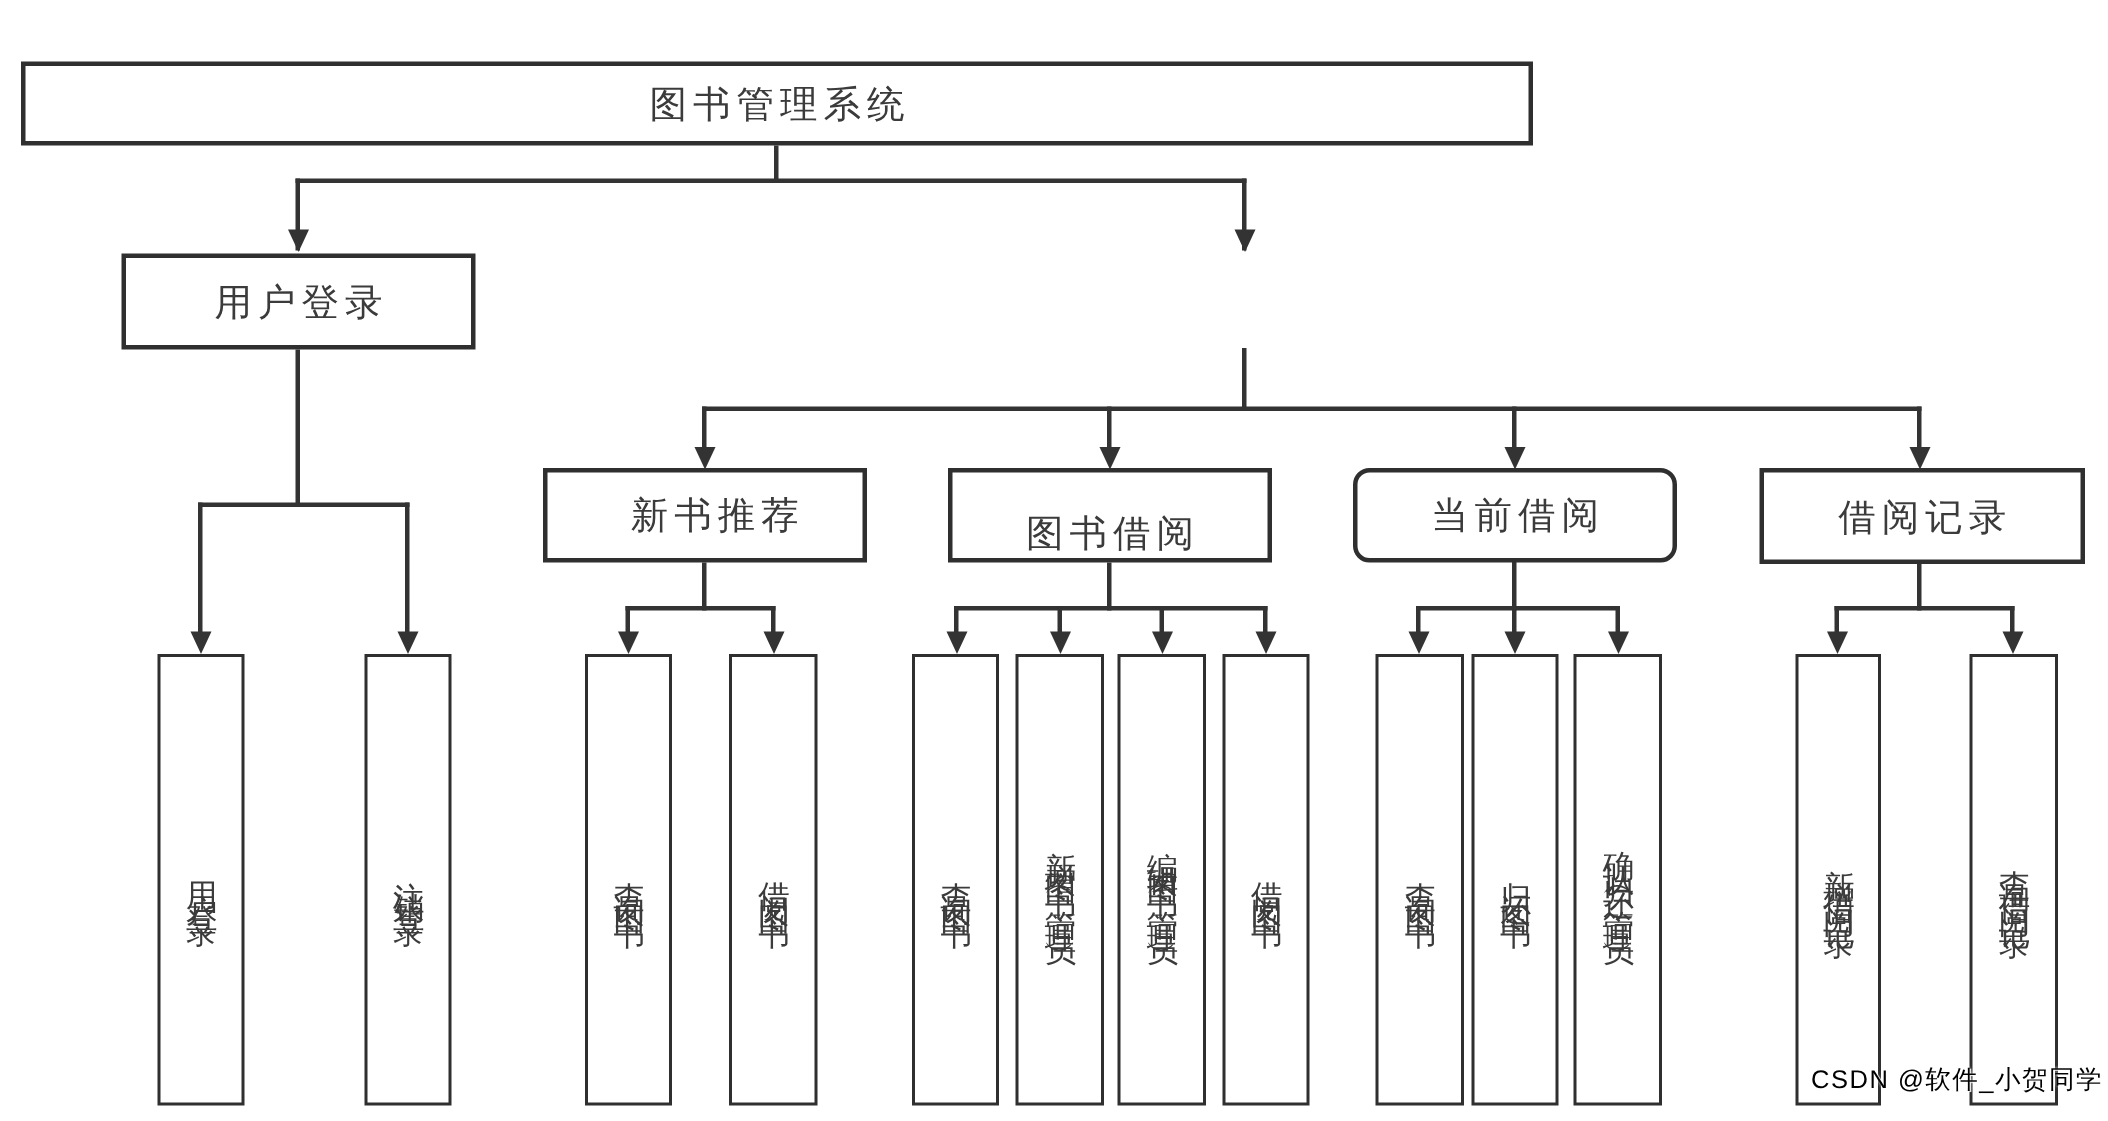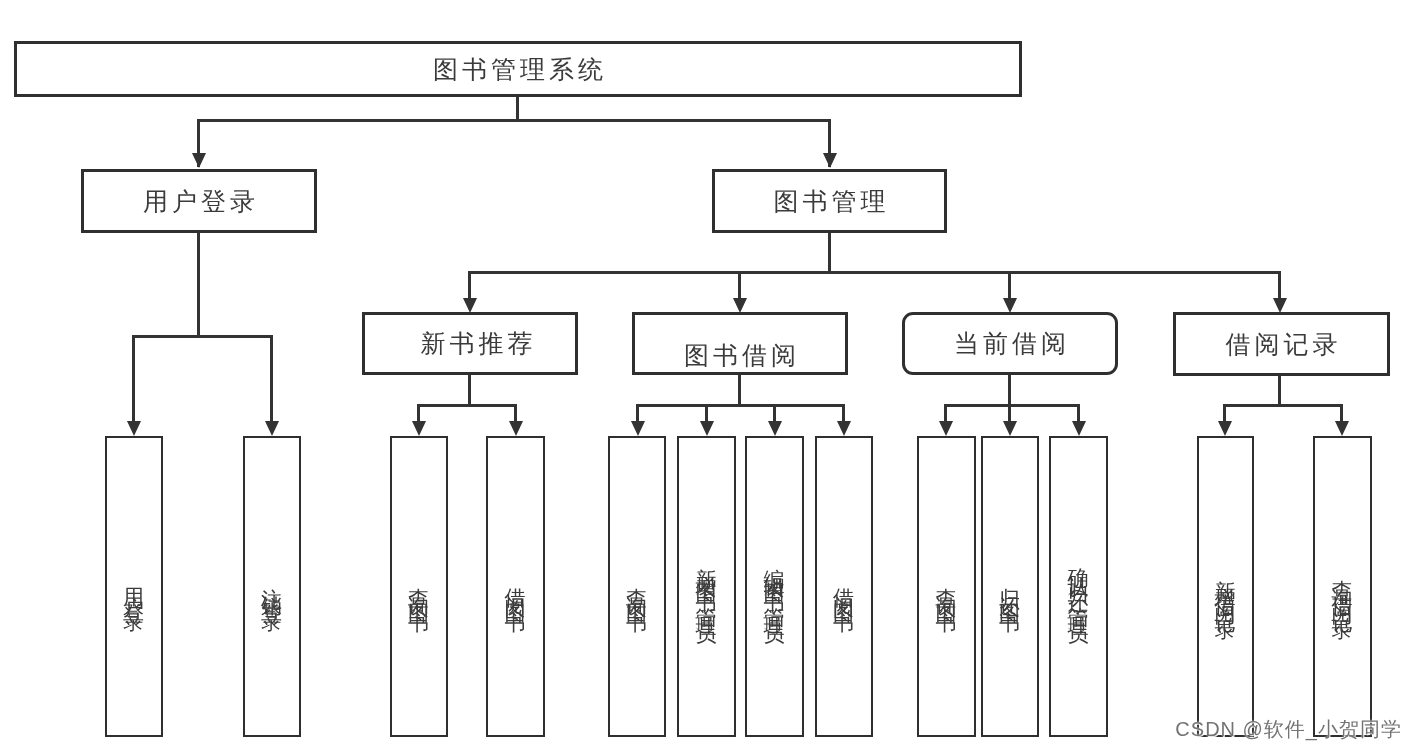--- a/index.html
+++ b/index.html
@@ -48,24 +48,24 @@
     writing-mode: vertical-rl;
     text-orientation: mixed;
     font-size: 21px;
     letter-spacing: 8px;
     color: #3b3b3b;
     line-height: 1;
   }
   .watermark {
     position: absolute;
     right: 3px;
-    bottom: 4px;
-    font-size: 20px;
+    bottom: 16px;
+    font-size: 17px;
     letter-spacing: 1px;
-    color: #737373;
+    color: #000000;
     text-shadow: 0 0 2px #ffffff, 1px 1px 0 rgba(255,255,255,0.85);
     z-index: 10;
     white-space: nowrap;
   }
 </style>
 </head>
 <body>
 
 <div class="canvas">
 
@@ -129,23 +129,20 @@
   <div class="ah" style="left:1335px; top:421px;"></div>
 
   <div class="box" style="left:14px; top:13px; width:1008px; height:56px;margin-top:28px;">
     <span class="hlabel">图书管理系统</span>
   </div>
 
   <div class="box" style="left:81px; top:169px; width:236px; height:64px;">
     <span class="hlabel">用户登录</span>
   </div>
 
-  <div class="box" style="left:712px; top:169px; width:235px; height:64px;">
-    <span class="hlabel">图书管理</span>
-  </div>
 
   <div class="box" style="left:362px; top:312px; width:216px; height:63px;padding-left:13px;">
     <span class="hlabel">新书推荐</span>
   </div>
 
   <div class="box" style="left:632px; top:312px; width:216px; height:63px;align-items:flex-end;">
     <span class="hlabel">图书借阅</span>
   </div>
 
   <div class="box" style="left:902px; top:312px; width:216px; height:63px;border-radius:11px;">

